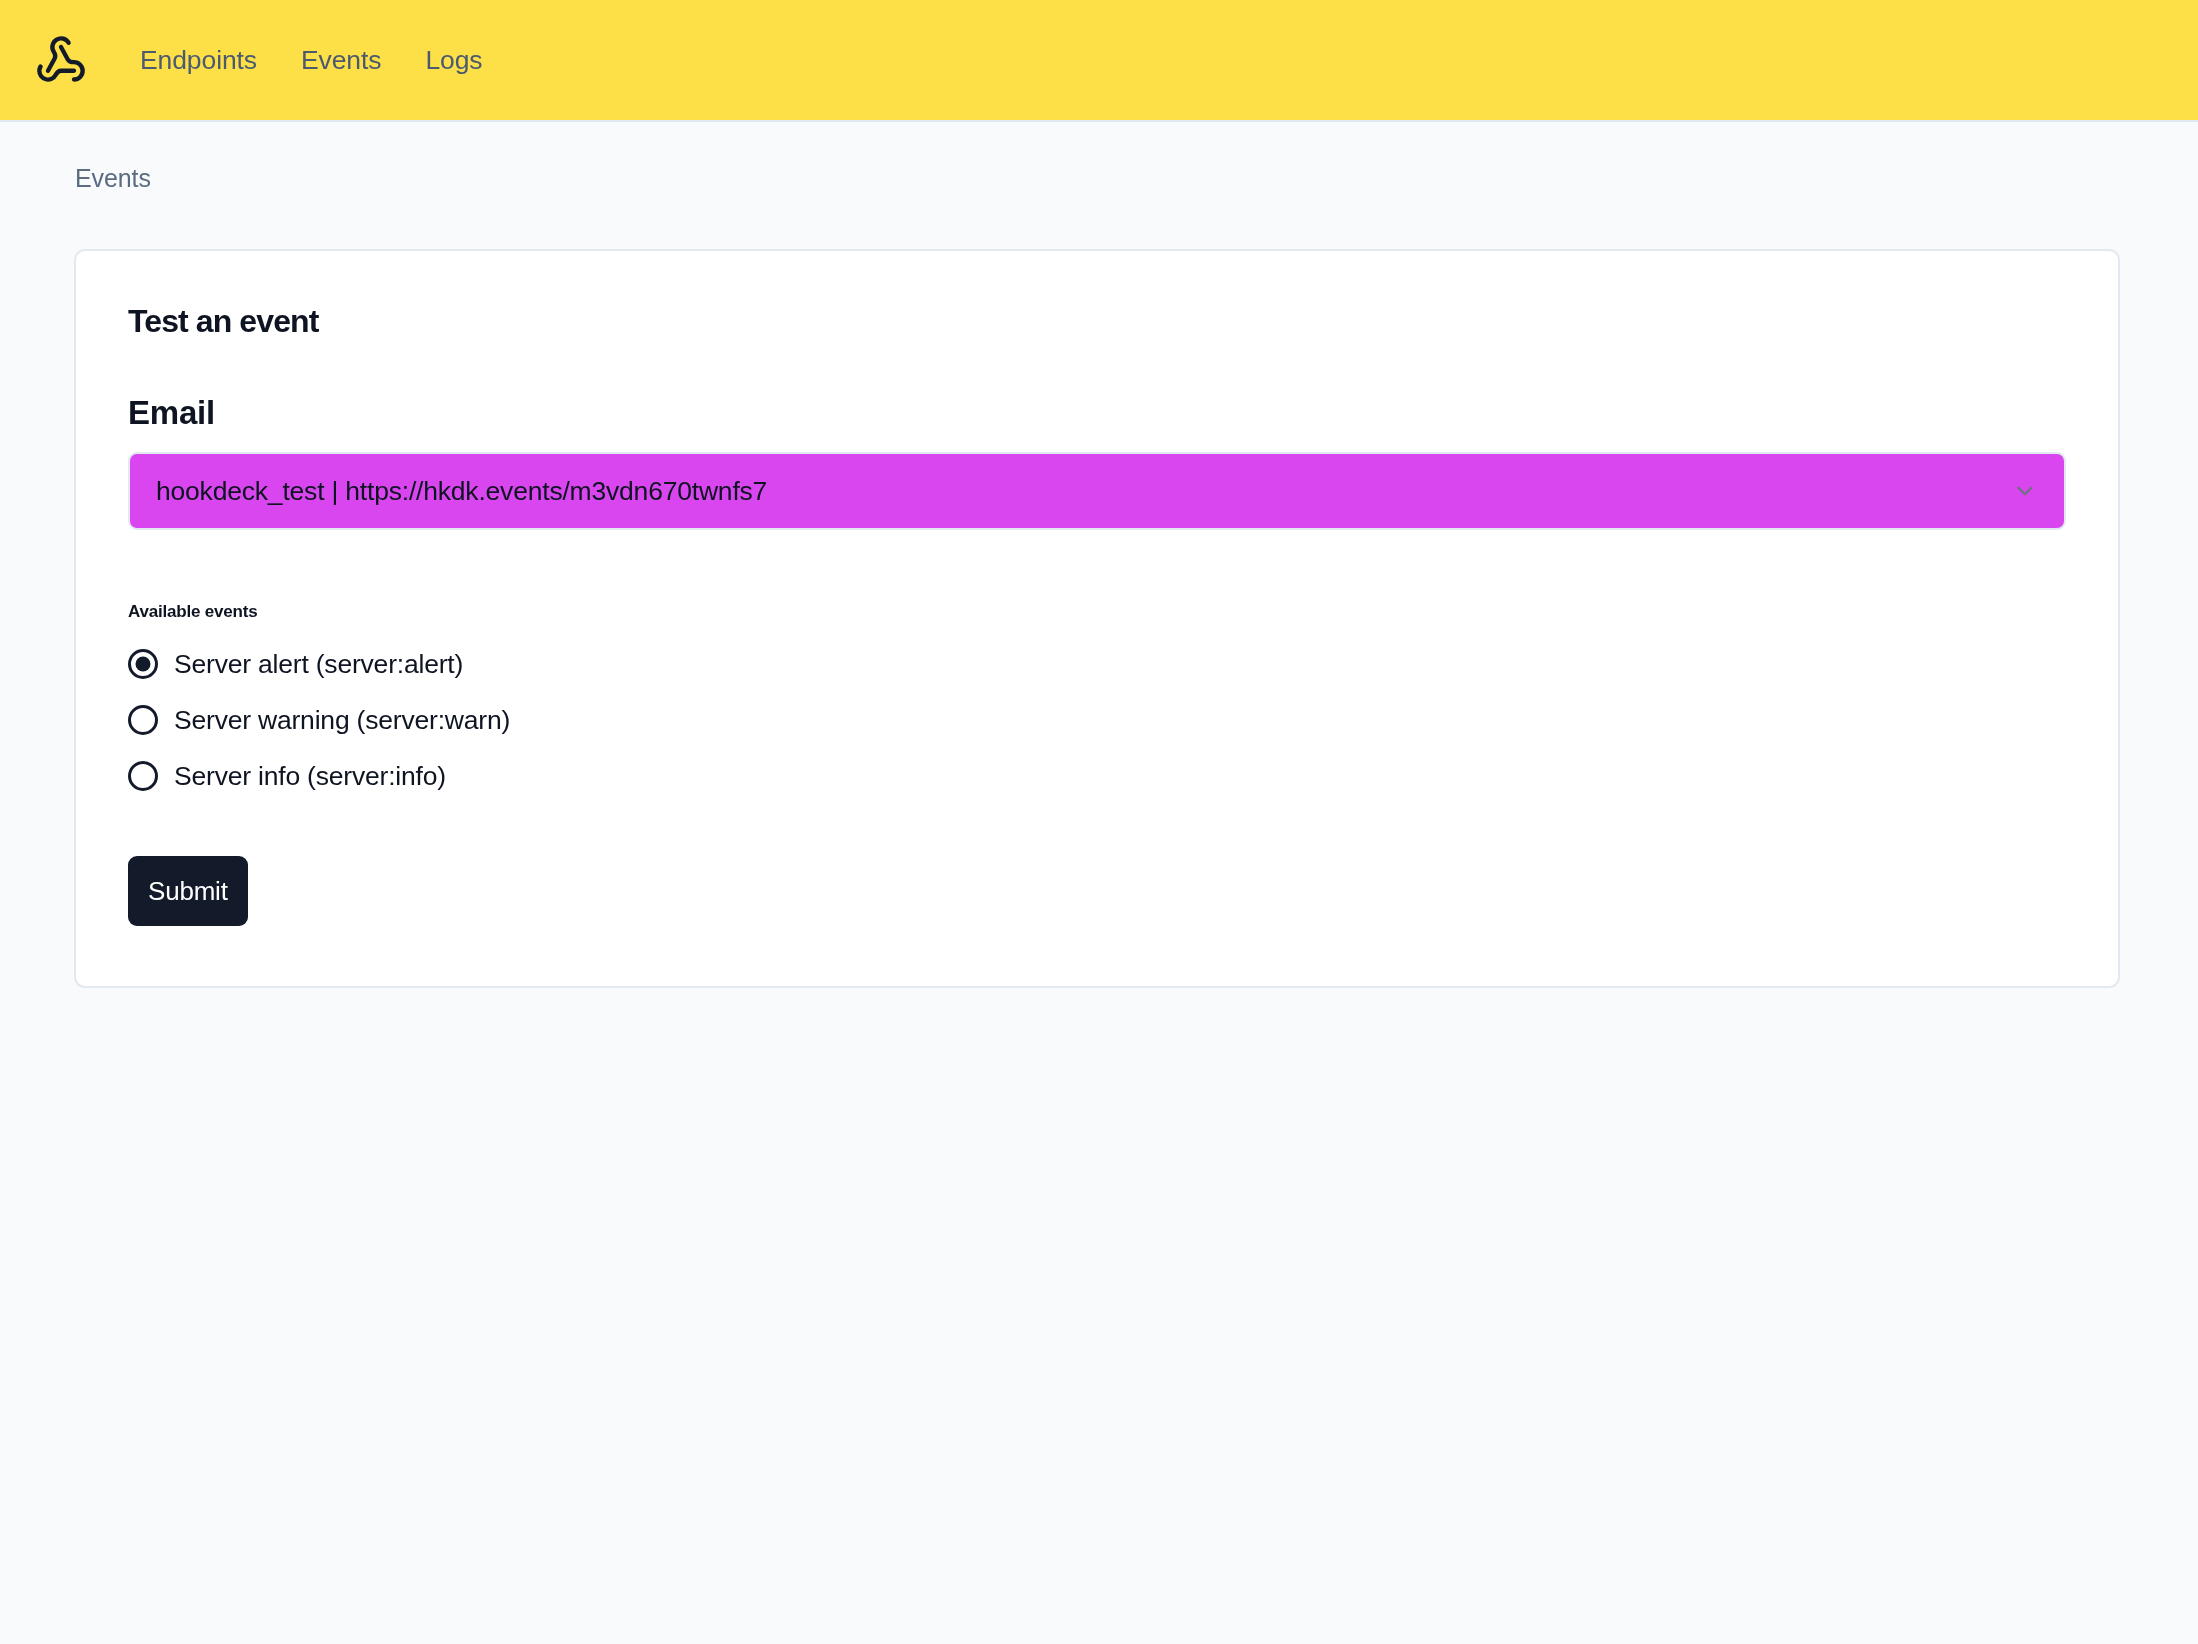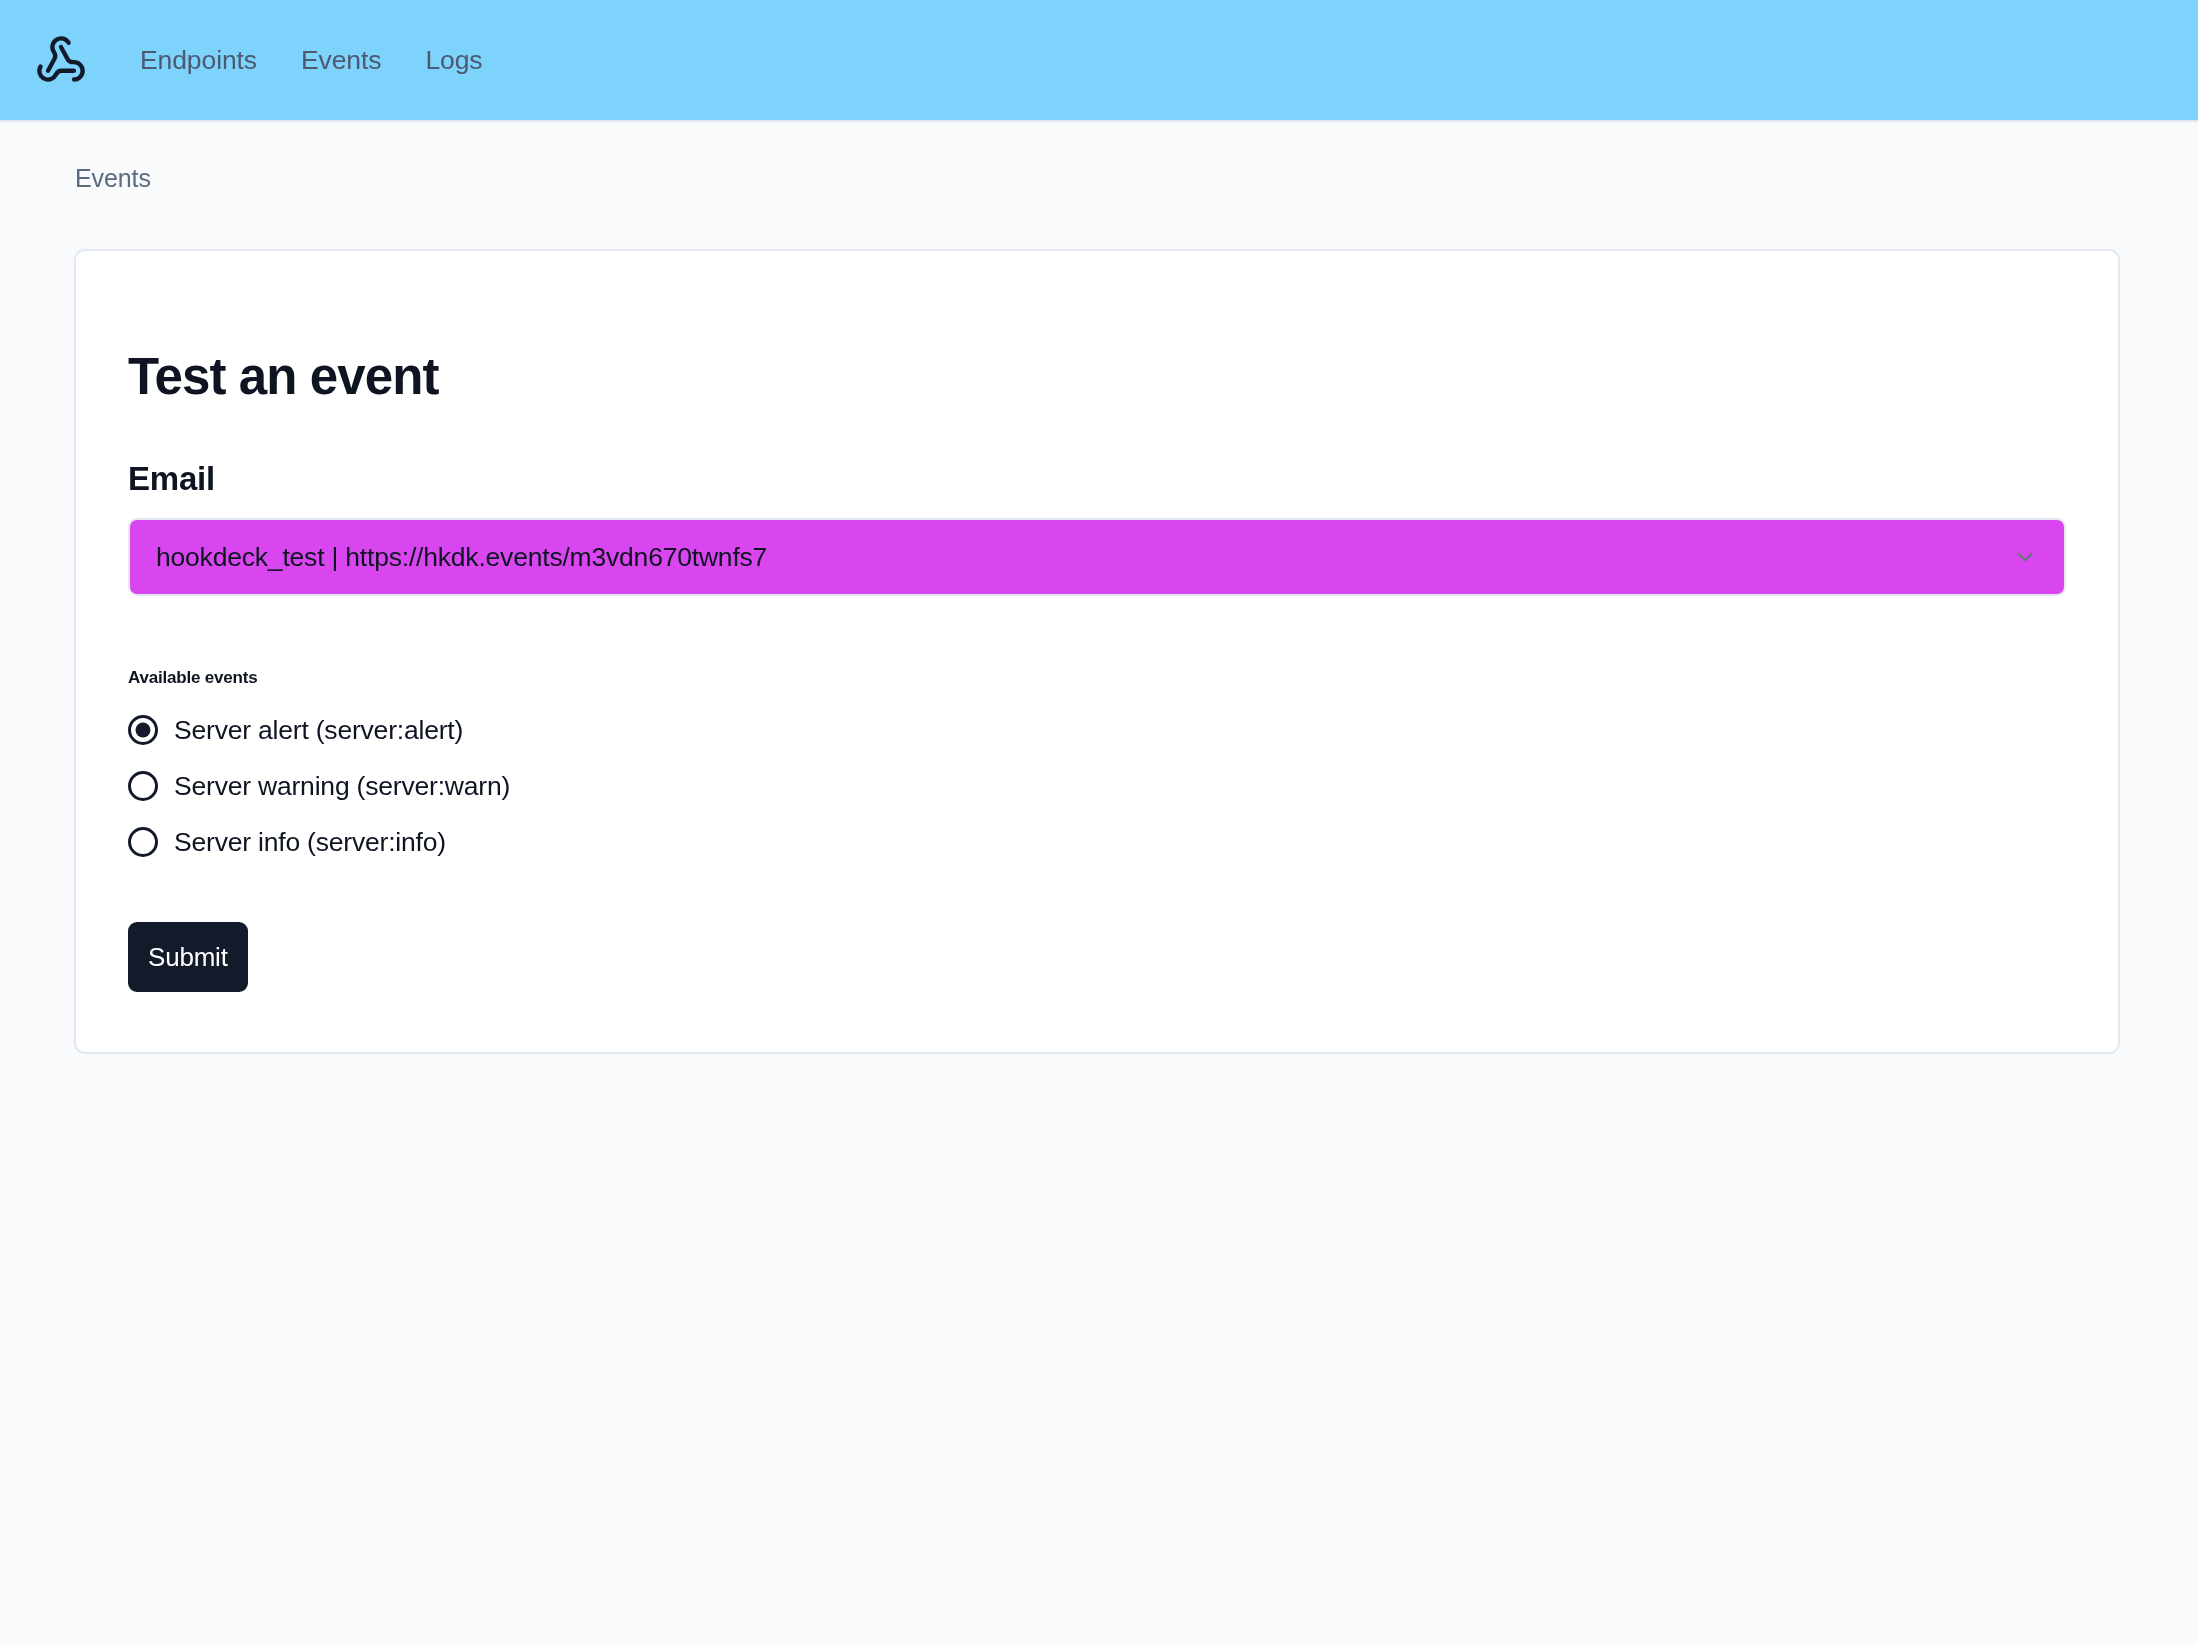--- a/index.html
+++ b/index.html
@@ -12,21 +12,21 @@
 
   body {
     background: #f8fafc;
     font-family: "Liberation Sans", sans-serif;
     -webkit-font-smoothing: antialiased;
   }
 
   
   .navbar {
     height: 122px;
-    background: #7dd3fc;
+    background: #fde047;
     border-bottom: 2px solid #e2e8f0;
     display: flex;
     align-items: center;
     padding: 0 0 0 30px;
   }
 
   .brand-logo {
     width: 62px;
     height: 62px;
     display: flex;
@@ -69,26 +69,25 @@
   .card {
     margin-top: 56px;
     background: #ffffff;
     border: 2px solid #e3e9f0;
     border-radius: 11px;
     padding: 52px 52px 60px 52px;
     max-width: 2046px;
   }
 
   .card-title {
-    font-size: 51px;
+    font-size: 32px;
     font-weight: bold;
     color: #0e1421;
     letter-spacing: -0.9px;
     margin-bottom: 54px;
-    margin-top: 44px;
   }
 
   
   .field-label {
     display: block;
     font-size: 33px;
     font-weight: bold;
     color: #0e1421;
     letter-spacing: -0.2px;
     margin-bottom: 20px;

